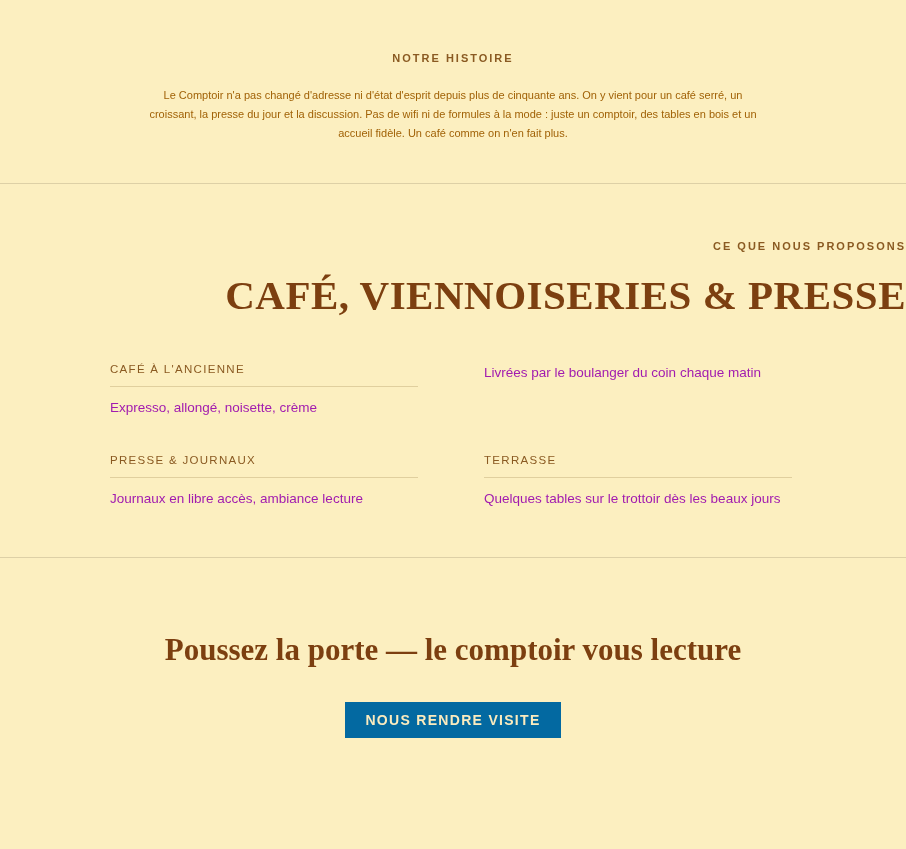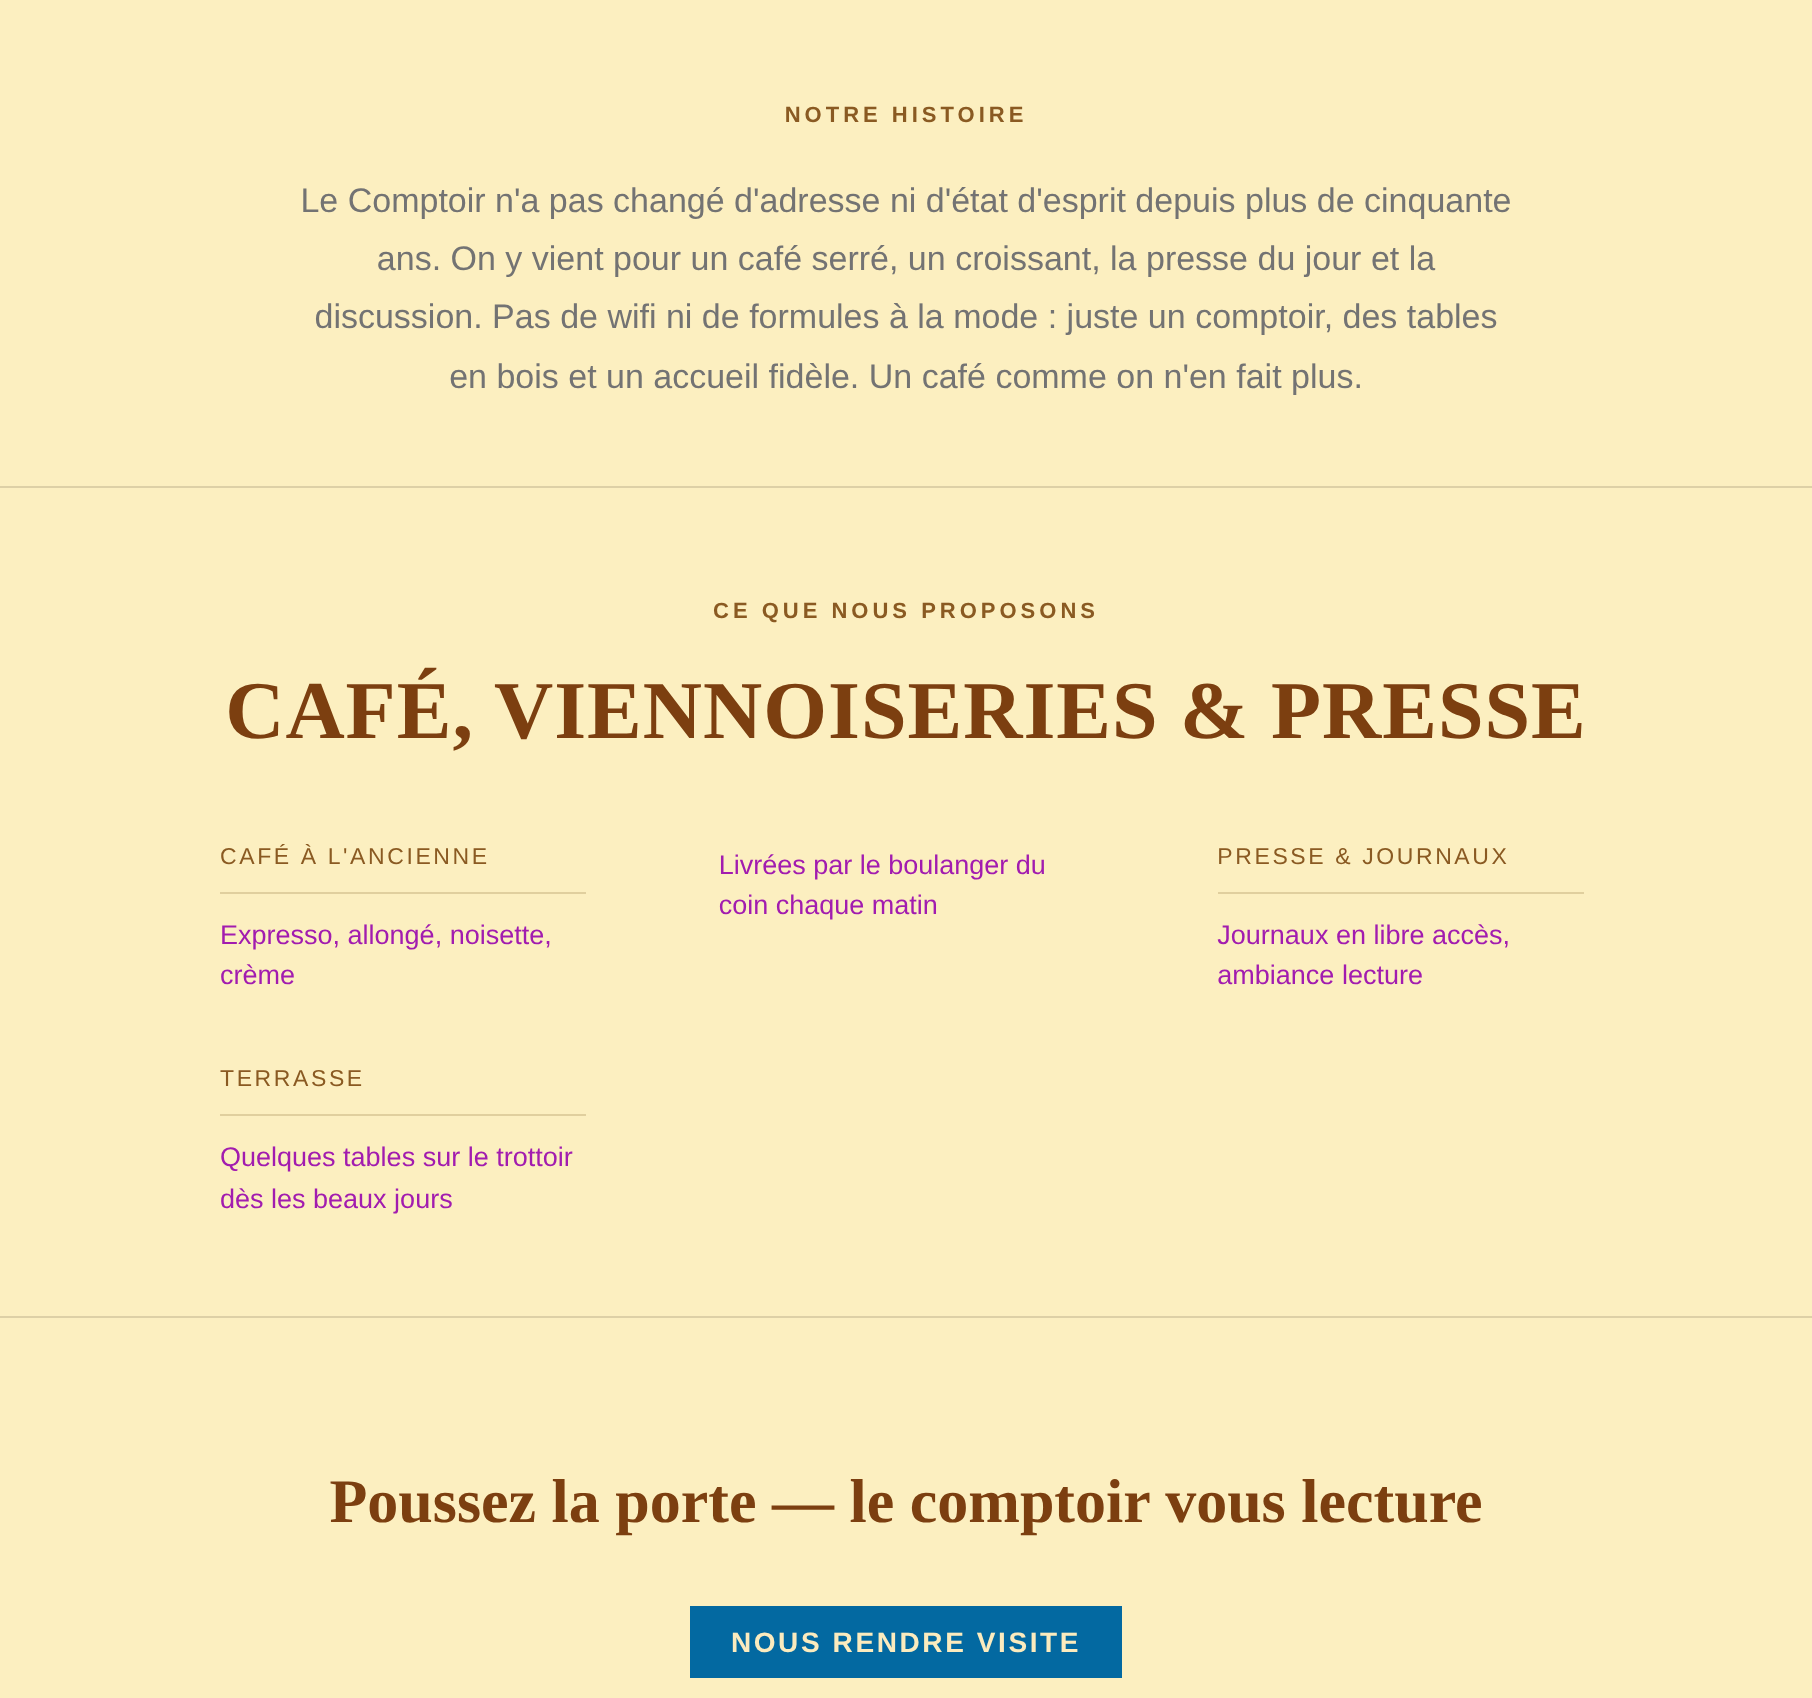--- a/index.html
+++ b/index.html
@@ -36,48 +36,48 @@
   }
   .headline-serif {
     font-family: "Liberation Serif", serif;
     font-size: 30px;
     font-weight: bold;
     color: #7c3f10;
     margin: 0 0 22px 0;
     letter-spacing: -0.2px;
   }
   .lede {
-    font-size: 17px;
+    font-size: 11px;
     line-height: 1.72;
-    color: #737373;
+    color: #a16207;
     max-width: 612px;
     margin: 0 auto;
   }
 
   
   .section-offres {
     padding: 56px 0 48px 0;
     border-bottom: 1px solid #ddd0a6;
   }
   .offres-head {
-    text-align: center;
+    text-align: right;
     margin-bottom: 46px;
   }
   .display-title {
     font-family: "Liberation Serif", serif;
     font-size: 41px;
     font-weight: bold;
     color: #7c3f10;
     margin: 14px 0 0 0;
     letter-spacing: 0.5px;
     line-height: 1.05;
   }
   .offres-grid {
     display: grid;
-    grid-template-columns: 1fr 1fr 1fr;
+    grid-template-columns: 1fr 1fr;
     column-gap: 66px;
     row-gap: 36px;
     padding: 0 114px 0 110px;
   }
   .offre-item { }
   .offre-title {
     font-size: 11.5px;
     letter-spacing: 1.3px;
     font-weight: normal;
     color: #8a5a22;

